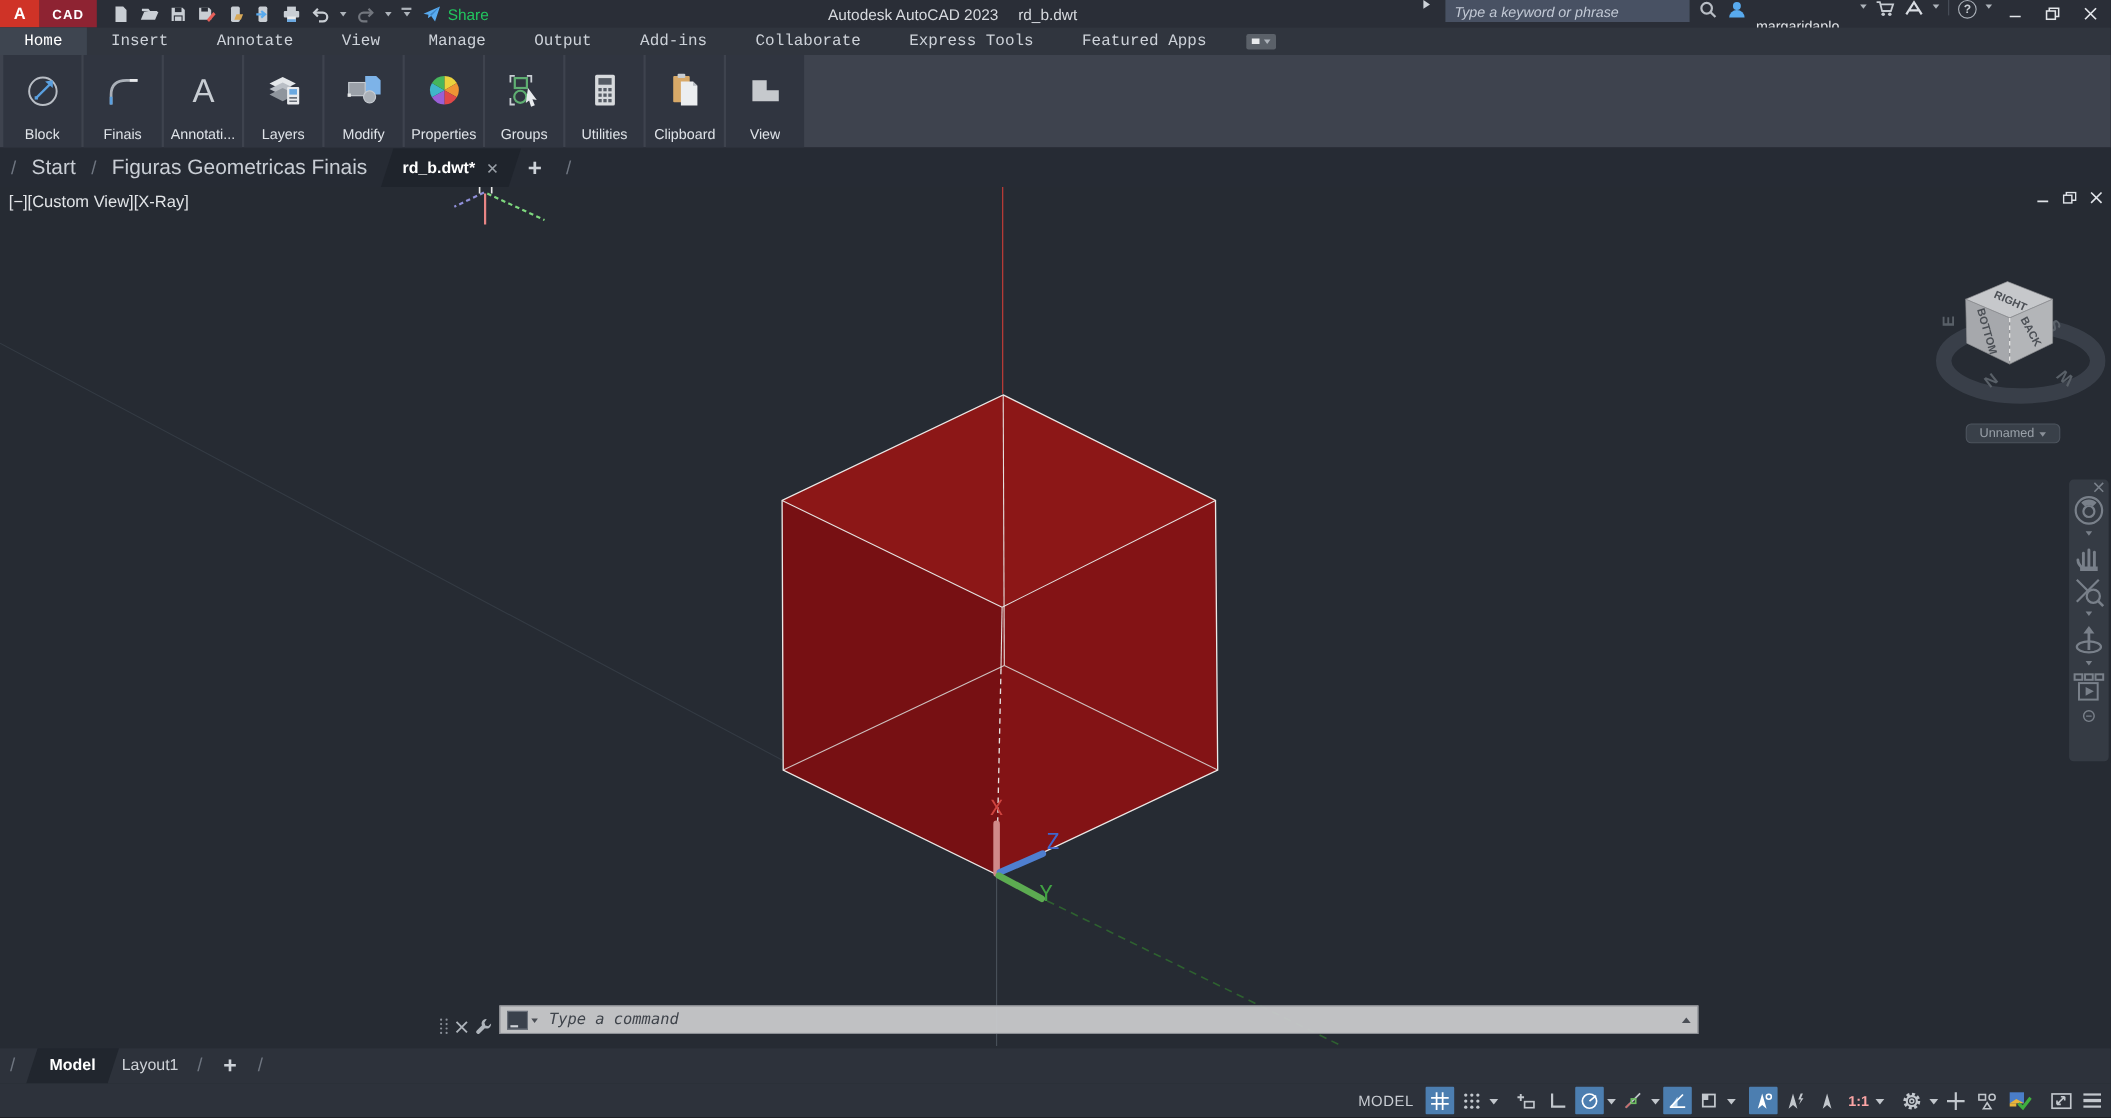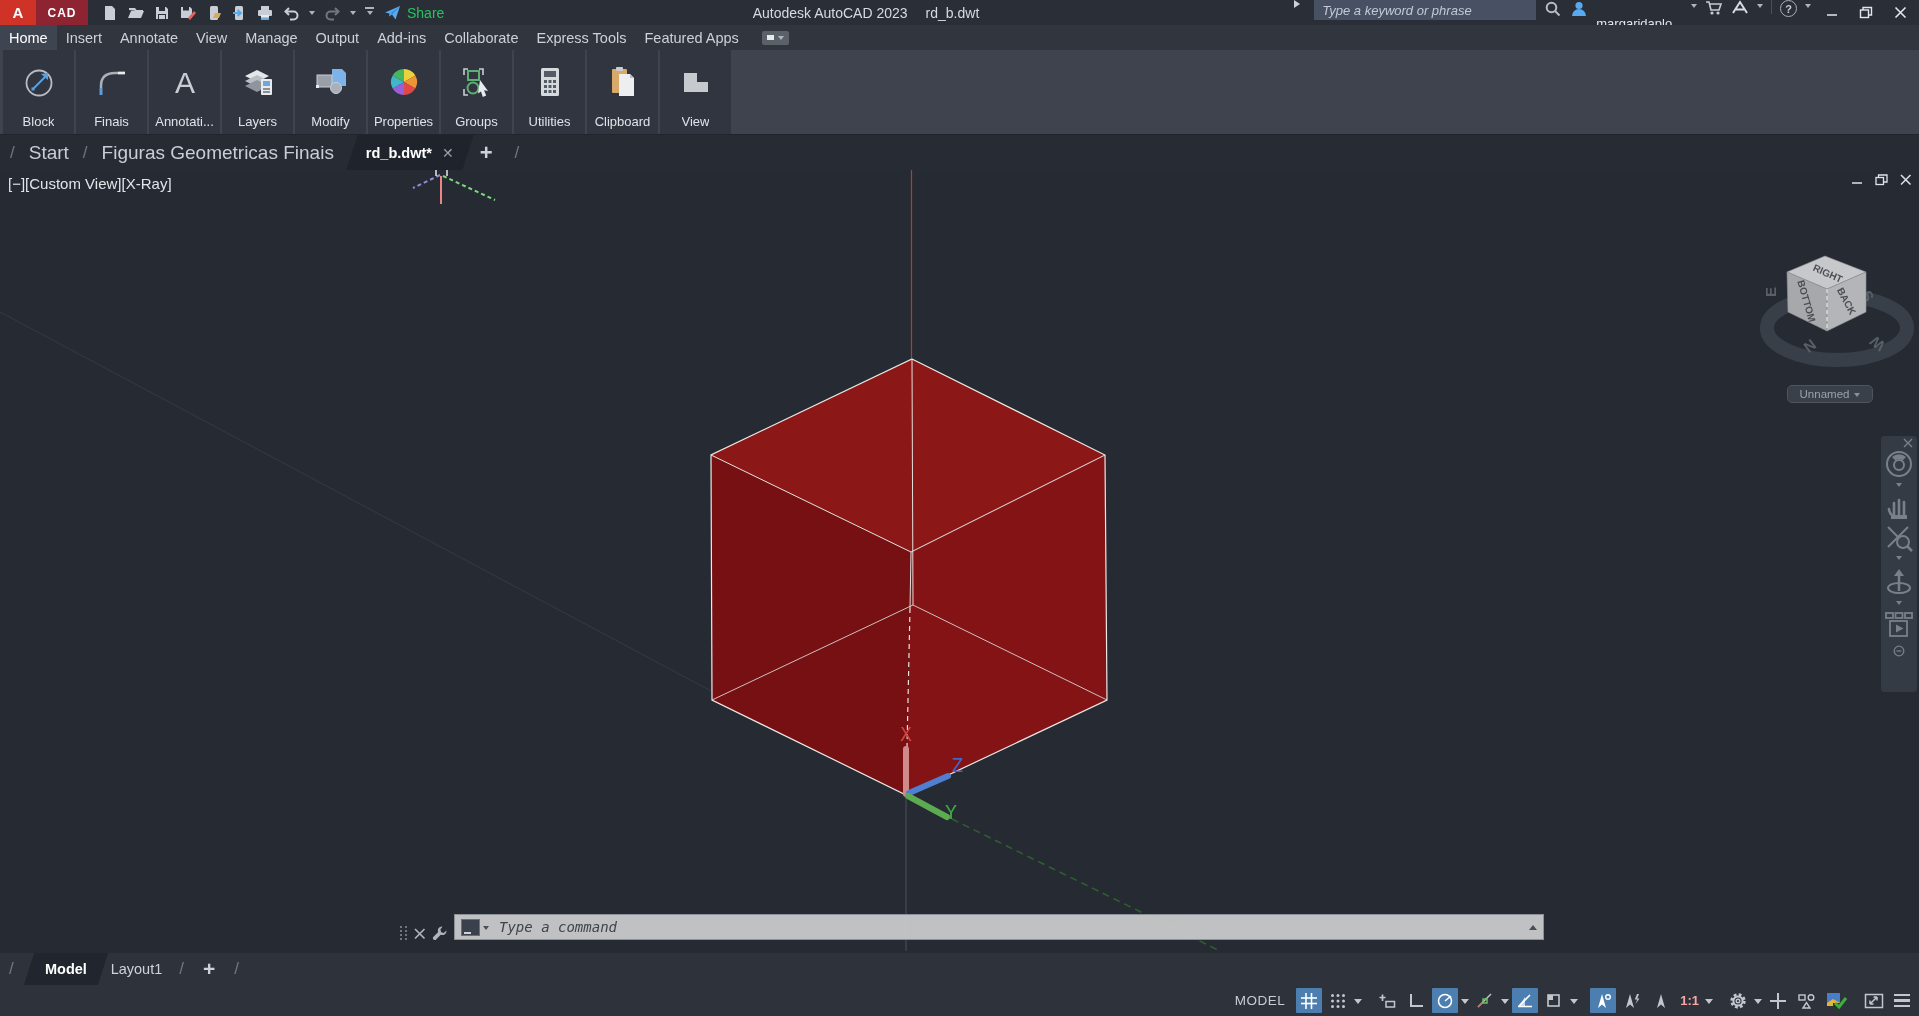--- a/index.html
+++ b/index.html
@@ -22,21 +22,21 @@
   .tb-right { position:absolute; right:0; top:0; height:25px; display:flex; gap:8px; padding-right:6px; }
   .srch-arrow { width:0; height:0; border:4px solid transparent; border-left:6px solid #cdd2d8; margin-right:2px; }
   .search-box { width:222px; height:20px; background:#485163; border:none; outline:none; color:#cfd6e2; font-size:13px; font-style:italic; padding:0 8px; }
   .search-box::placeholder { color:#c3cad6; opacity:1; }
   .username { color:#e3e6ea; font-size:13px;margin-top:16px; }
   .winbtn { color:#e3e6ea; display:flex; align-items:center; justify-content:center; width:26px; height:25px; }
   .tb-sep { width:1px; height:14px; background:#4a505a; }
 
   
   .menubar { position:absolute; left:0; top:25px; width:1919px; height:25px; background:#30353e; display:flex; align-items:stretch; }
-  .mtab { color:#cdd2d9; font-size:14.5px; display:flex; align-items:center; padding:0 9px; }
+  .mtab { color:#cdd2d9; font-size:14.5px; display:flex; align-items:center; padding:0 22px;font-family:Liberation Mono, monospace; }
   .mtab.active { background:#3e4550; color:#fff; }
   .ribbon-opt { display:flex; align-items:center; gap:4px; margin-left:14px; background:#5b6169; border-radius:2px; height:14px; align-self:center; padding:0 5px; }
   .ribbon-opt .dot { width:7px; height:5px; background:#e8eaec; }
 
   
   .ribbon { position:absolute; left:0; top:50px; width:1919px; height:85px; background:#3e434e; border-bottom:1px solid #20242b; display:flex; gap:2px; padding:0 0 0 3px; }
   .panel { width:71px; height:84px; background:#303540; display:flex; flex-direction:column; align-items:center; justify-content:flex-end; padding-bottom:5px; }
   .panel .picon { flex:1; display:flex; align-items:center; justify-content:center; }
   .panel .plabel { color:#dfe3e8; font-size:13px; max-width:67px; overflow:hidden; white-space:nowrap; }
 

